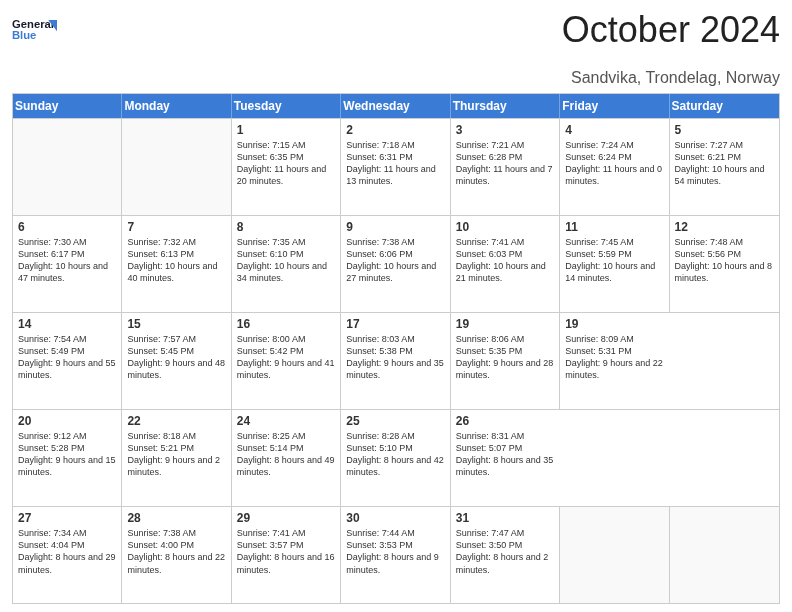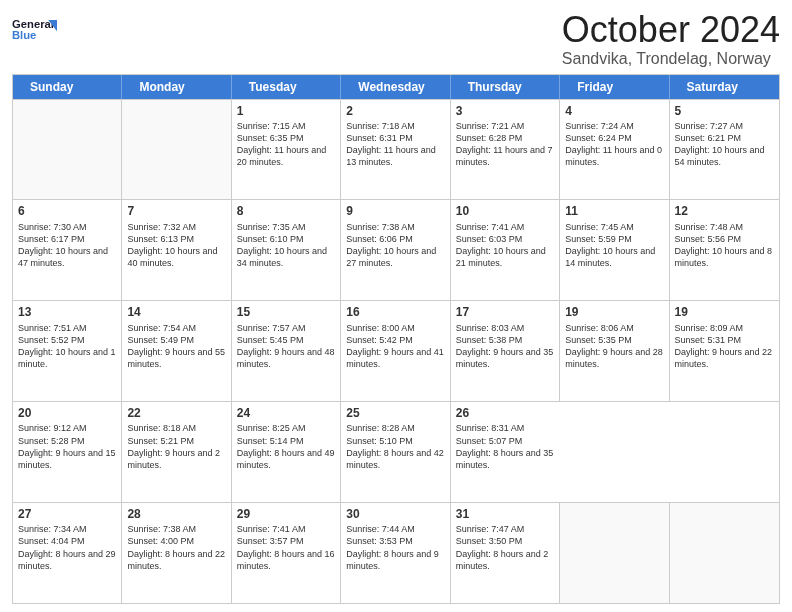--- a/index.html
+++ b/index.html
@@ -17,49 +17,51 @@
       display: flex;
       flex-direction: column;
     }
     .header {
       display: flex;
       justify-content: space-between;
       align-items: flex-start;
       margin-bottom: 6px;
     }
     .title-block {
+      text-align: right;
     }
     .title-month {
       font-size: 36px;
       font-weight: 300;
       color: #222;
       line-height: 1.1;
     }
     .title-location {
       font-size: 16px;
       color: #555;
       font-weight: normal;
+      margin-top: 19px;
     }
     .calendar {
       flex: 1;
       display: flex;
       flex-direction: column;
       border: 1px solid #ccc;
     }
     .cal-header {
       display: grid;
       grid-template-columns: repeat(7, 1fr);
       background: #3a7bd5;
     }
     .cal-header-cell {
       color: #fff;
       font-size: 12px;
       font-weight: bold;
       text-align: left;
-      padding: 5px 17px;
+      padding: 5px 2px;
       border-right: 1px solid rgba(255,255,255,0.3);
     }
     .cal-header-cell:last-child { border-right: none; }
     .cal-body {
       flex: 1;
       display: flex;
       flex-direction: column;
     }
     .cal-row {
       flex: 1;
@@ -202,26 +204,20 @@
           </div>
           <div class="cal-cell">
             <span class="day-num">12</span>
             <div class="cell-text">Sunrise: 7:48 AM</div>
             <div class="cell-text">Sunset: 5:56 PM</div>
             <div class="cell-text">Daylight: 10 hours and 8 minutes.</div>
           </div>
         </div>
         <div class="cal-row">
           <div class="cal-cell">
-            <span class="day-num">13</span>
-            <div class="cell-text">Sunrise: 7:51 AM</div>
-            <div class="cell-text">Sunset: 5:52 PM</div>
-            <div class="cell-text">Daylight: 10 hours and 1 minute.</div>
-          </div>
-          <div class="cal-cell">
             <span class="day-num">14</span>
             <div class="cell-text">Sunrise: 7:54 AM</div>
             <div class="cell-text">Sunset: 5:49 PM</div>
             <div class="cell-text">Daylight: 9 hours and 55 minutes.</div>
           </div>
           <div class="cal-cell">
             <span class="day-num">15</span>
             <div class="cell-text">Sunrise: 7:57 AM</div>
             <div class="cell-text">Sunset: 5:45 PM</div>
             <div class="cell-text">Daylight: 9 hours and 48 minutes.</div>

